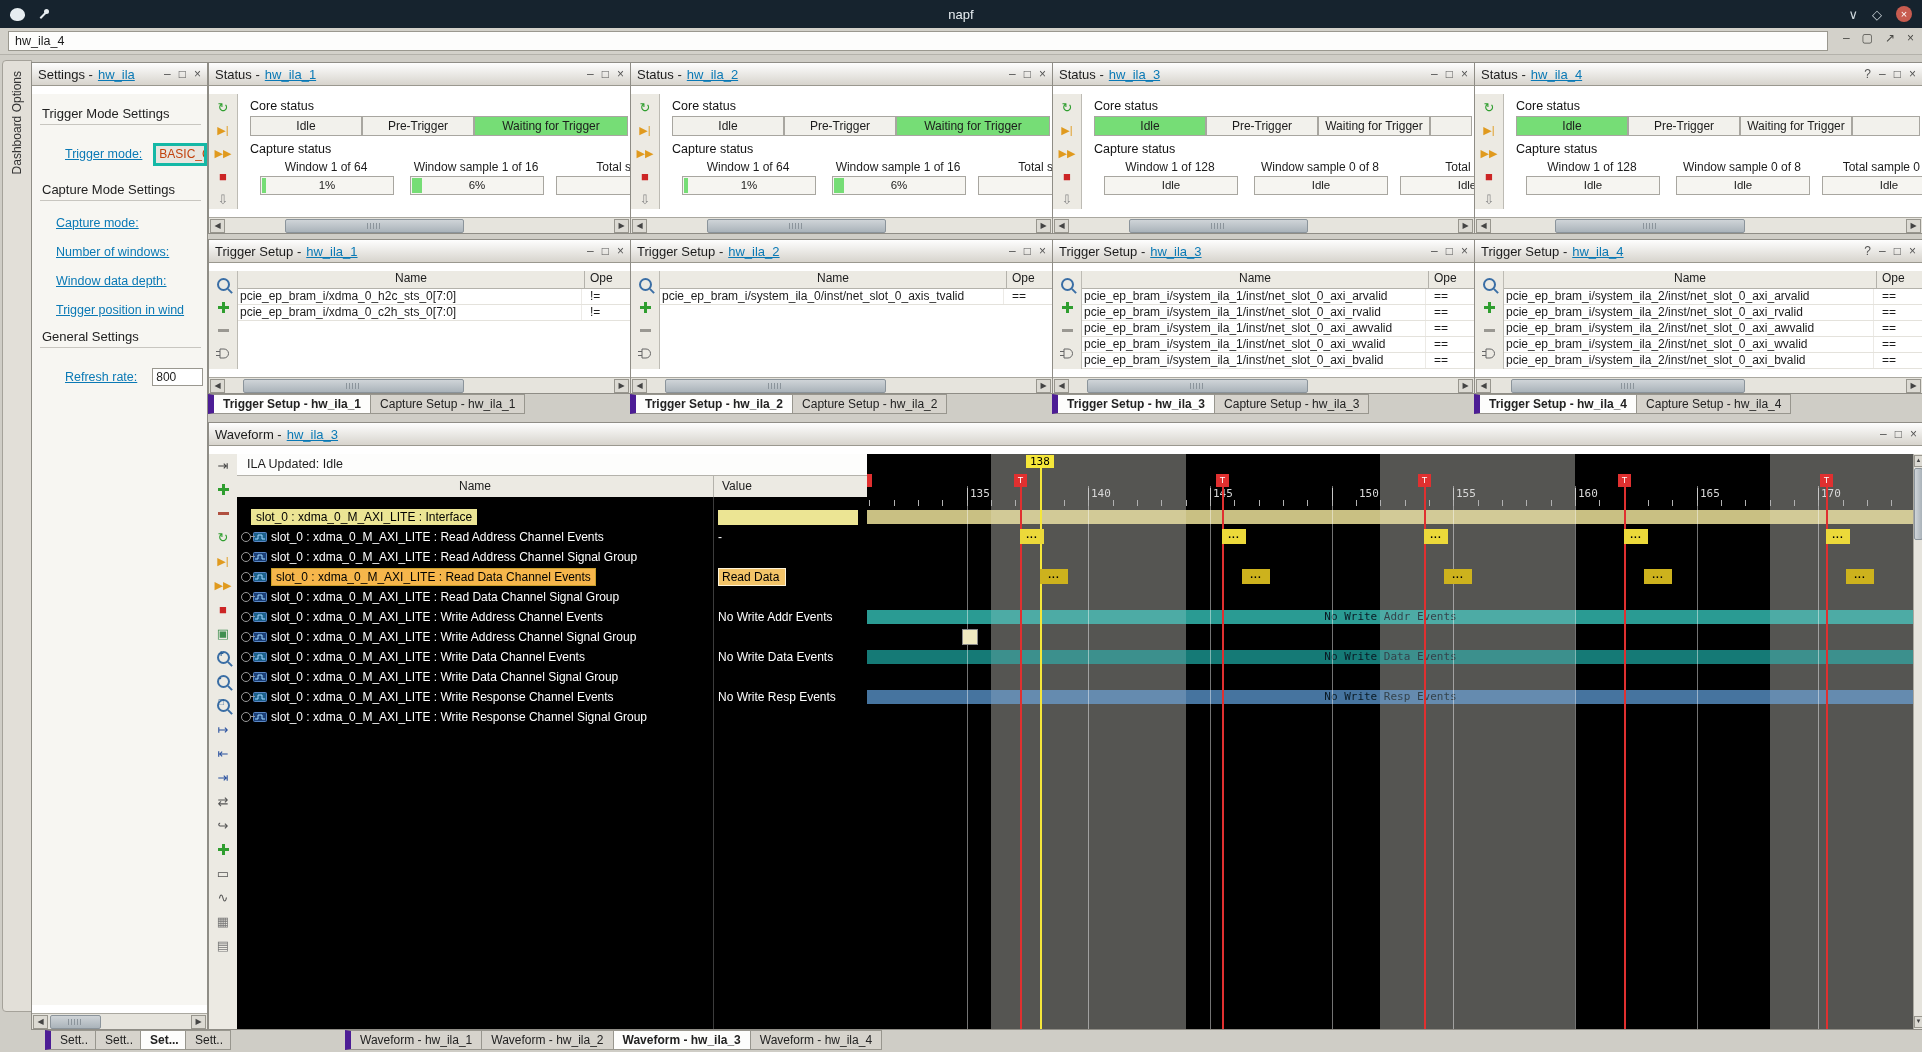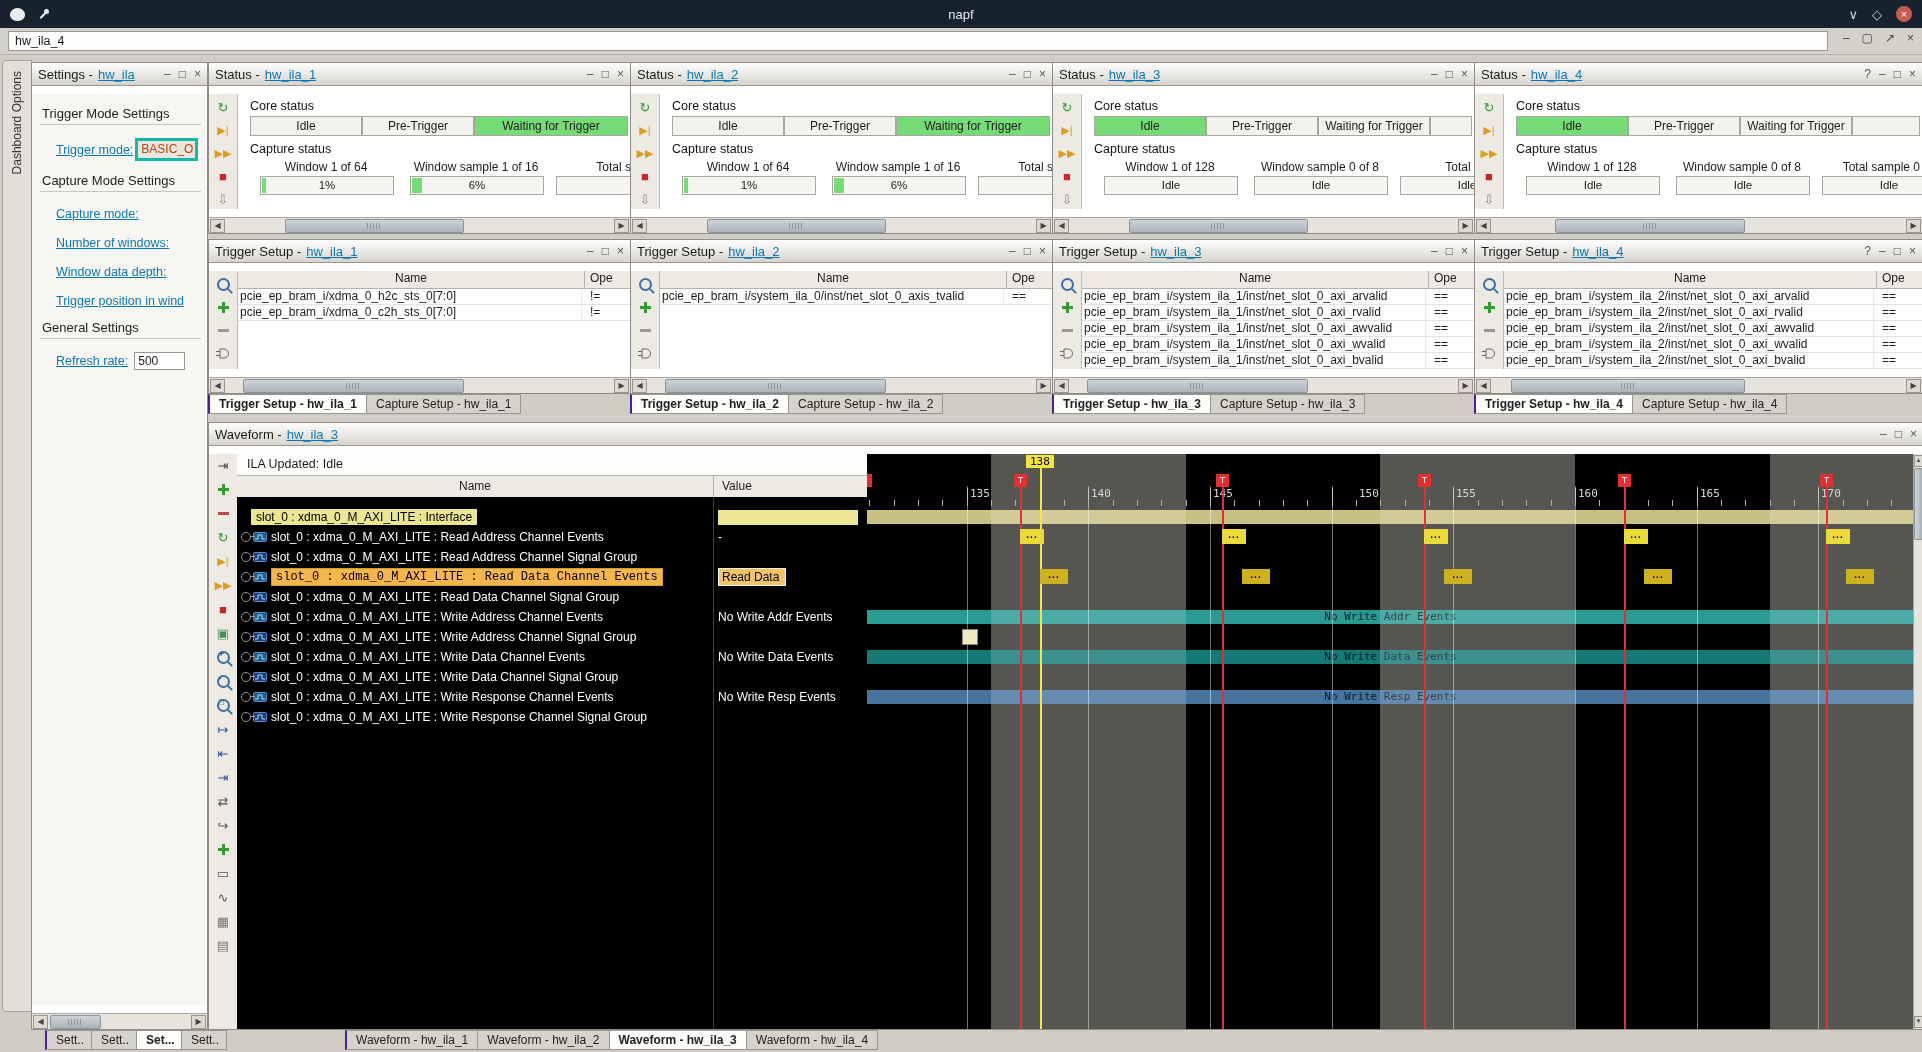--- a/index.html
+++ b/index.html
@@ -71,21 +71,21 @@
   .ttable{flex:1;display:flex;flex-direction:column;min-height:0;background:#fff;}
   .thead{height:17px;min-height:17px;background:#eceae3;border-bottom:1px solid #b4b2ab;display:flex;font-size:12px;}
   .thead .cname{flex:1;text-align:center;border-right:1px solid #b4b2ab;}
   .thead .cop{width:40px;padding-left:5px;}
   .trow{height:15px;display:flex;font-size:12px;border-bottom:1px solid #e4e2dc;white-space:nowrap;}
   .trow .cname{flex:1;overflow:hidden;border-right:1px solid #eceae6;padding-left:2px;}
   .trow .cop{width:40px;padding-left:8px;}
   
   .tab{display:inline-block;height:18px;line-height:18px;padding:0 9px;background:#d6d3cc;
        border:1px solid #98968e;border-left:none;font-size:12px;color:#222;white-space:nowrap;overflow:hidden;}
-  .tab:first-child{border-left:2px solid #4c1d95;}
+  .tab:first-child{border-left:6px solid #4c1d95;}
   .tab.active{background:#fdfdfc;font-weight:bold;}
   .tabsrow{position:absolute;height:20px;white-space:nowrap;}
   
   #wavepanel .pbody{position:relative;display:block;background:#fff;}
   .ilabar{position:absolute;left:28px;top:0;width:630px;height:21px;background:#fdfdfc;border-bottom:1px solid #b4b2ab;
        line-height:21px;padding-left:10px;font-size:12.5px;}
   .whead{position:absolute;left:28px;top:22px;width:630px;height:21px;background:#eceae3;border-bottom:1px solid #b4b2ab;
        display:flex;font-size:12px;}
   .whead .nm{width:476px;text-align:center;line-height:21px;border-right:1px solid #b4b2ab;}
   .whead .vl{flex:1;line-height:21px;padding-left:8px;}
@@ -120,21 +120,21 @@
        font-size:11px;color:#0a1a24;line-height:14px;}
   .evmark{position:absolute;height:15px;font-size:10px;letter-spacing:1px;color:#000;text-align:center;
        line-height:11px;font-weight:bold;}
   .updbar{position:absolute;left:658px;top:576px;width:1047px;height:16px;background:#000;color:#eee;
        font-family:"DejaVu Sans Mono",monospace;font-size:11.5px;line-height:16px;padding-left:8px;}
   
   #setpanel .pbody{display:block;background:#f7f6f2;overflow:hidden;}
   .sect{font-size:13px;color:#222;border-bottom:1px solid #c8c6c0;padding:0 0 3px 2px;margin:12px 6px 2px 8px;}
   .slink{display:block;margin:15px 0 0 24px;color:#0a79b5;text-decoration:underline;font-size:12.5px;white-space:nowrap;}
   .inlinerow{display:flex;align-items:center;margin:13px 0 0 24px;white-space:nowrap;}
-  .inlinerow .slink{margin:0;}
+  .inlinerow .slink{margin:9px;}
   .combo{margin-left:2px;width:54px;height:17px;background:#e8e6e0;border:3px solid #14b8a6;color:#c2410c;
        font-size:12px;line-height:17px;padding-left:3px;overflow:hidden;}
   .inputbox{margin-left:6px;width:46px;height:16px;background:#fff;border:1px solid #9a9890;
        font-size:12px;line-height:16px;padding-left:3px;}
 </style>
 </head>
 <body>
 
 <div id="app">
   <div id="titlebar">
@@ -177,21 +177,21 @@
             <div class="combo">BASIC_O</div>
           </div>
           <div class="sect">Capture Mode Settings</div>
           <div class="slink">Capture mode:</div>
           <div class="slink">Number of windows:</div>
           <div class="slink">Window data depth:</div>
           <div class="slink">Trigger position in wind</div>
           <div class="sect">General Settings</div>
           <div class="inlinerow">
             <div class="slink">Refresh rate:</div>
-            <div class="inputbox">500</div>
+            <div class="inputbox">800</div>
           </div>
         </div>
         <div class="hscroll">
           <div class="sb-btn" style="left: 1px;">◀</div>
           <div class="sb-btn" style="right: 1px;">▶</div>
           <div class="sb-thumb" style="left: 10%; width: 28%;">
             <div class="sb-grip"></div>
           </div>
         </div>
       </div>
@@ -717,21 +717,21 @@
               </svg>
               <span>slot_0 : xdma_0_M_AXI_LITE : Read Address Channel Signal Group</span>
             </div>
             <div class="valrow" style="top: 50px;"></div>
             <div class="sigrow" style="top: 70px;">
               <div class="expander"></div>
               <svg class="sigicon" width="14" height="12">
                 <rect x="0.5" y="1.5" width="13" height="9" rx="1" fill="#1b5f8a" stroke="#5a87c5"></rect>
                 <path d="M2 8 h3 v-4 h4 v4 h3" stroke="#9fd8ff" fill="none"></path>
               </svg>
-              <div class="hlO" style="display: inline-block; font-family: Liberation Mono, monospace;">slot_0 : xdma_0_M_AXI_LITE : Read Data Channel  Events</div>
+              <div class="hlO" style="display: inline-block;">slot_0 : xdma_0_M_AXI_LITE : Read Data Channel  Events</div>
             </div>
             <div class="valrow" style="top: 70px;">
               <div class="valbadge">Read Data</div>
             </div>
             <div class="sigrow" style="top: 90px;">
               <div class="expander"></div>
               <svg class="sigicon" width="14" height="12">
                 <rect x="0.5" y="1.5" width="13" height="9" rx="1" fill="#1b3f77" stroke="#5a87c5"></rect>
                 <path d="M2 8 h3 v-4 h4 v4 h3" stroke="#9fd8ff" fill="none"></path>
               </svg>

